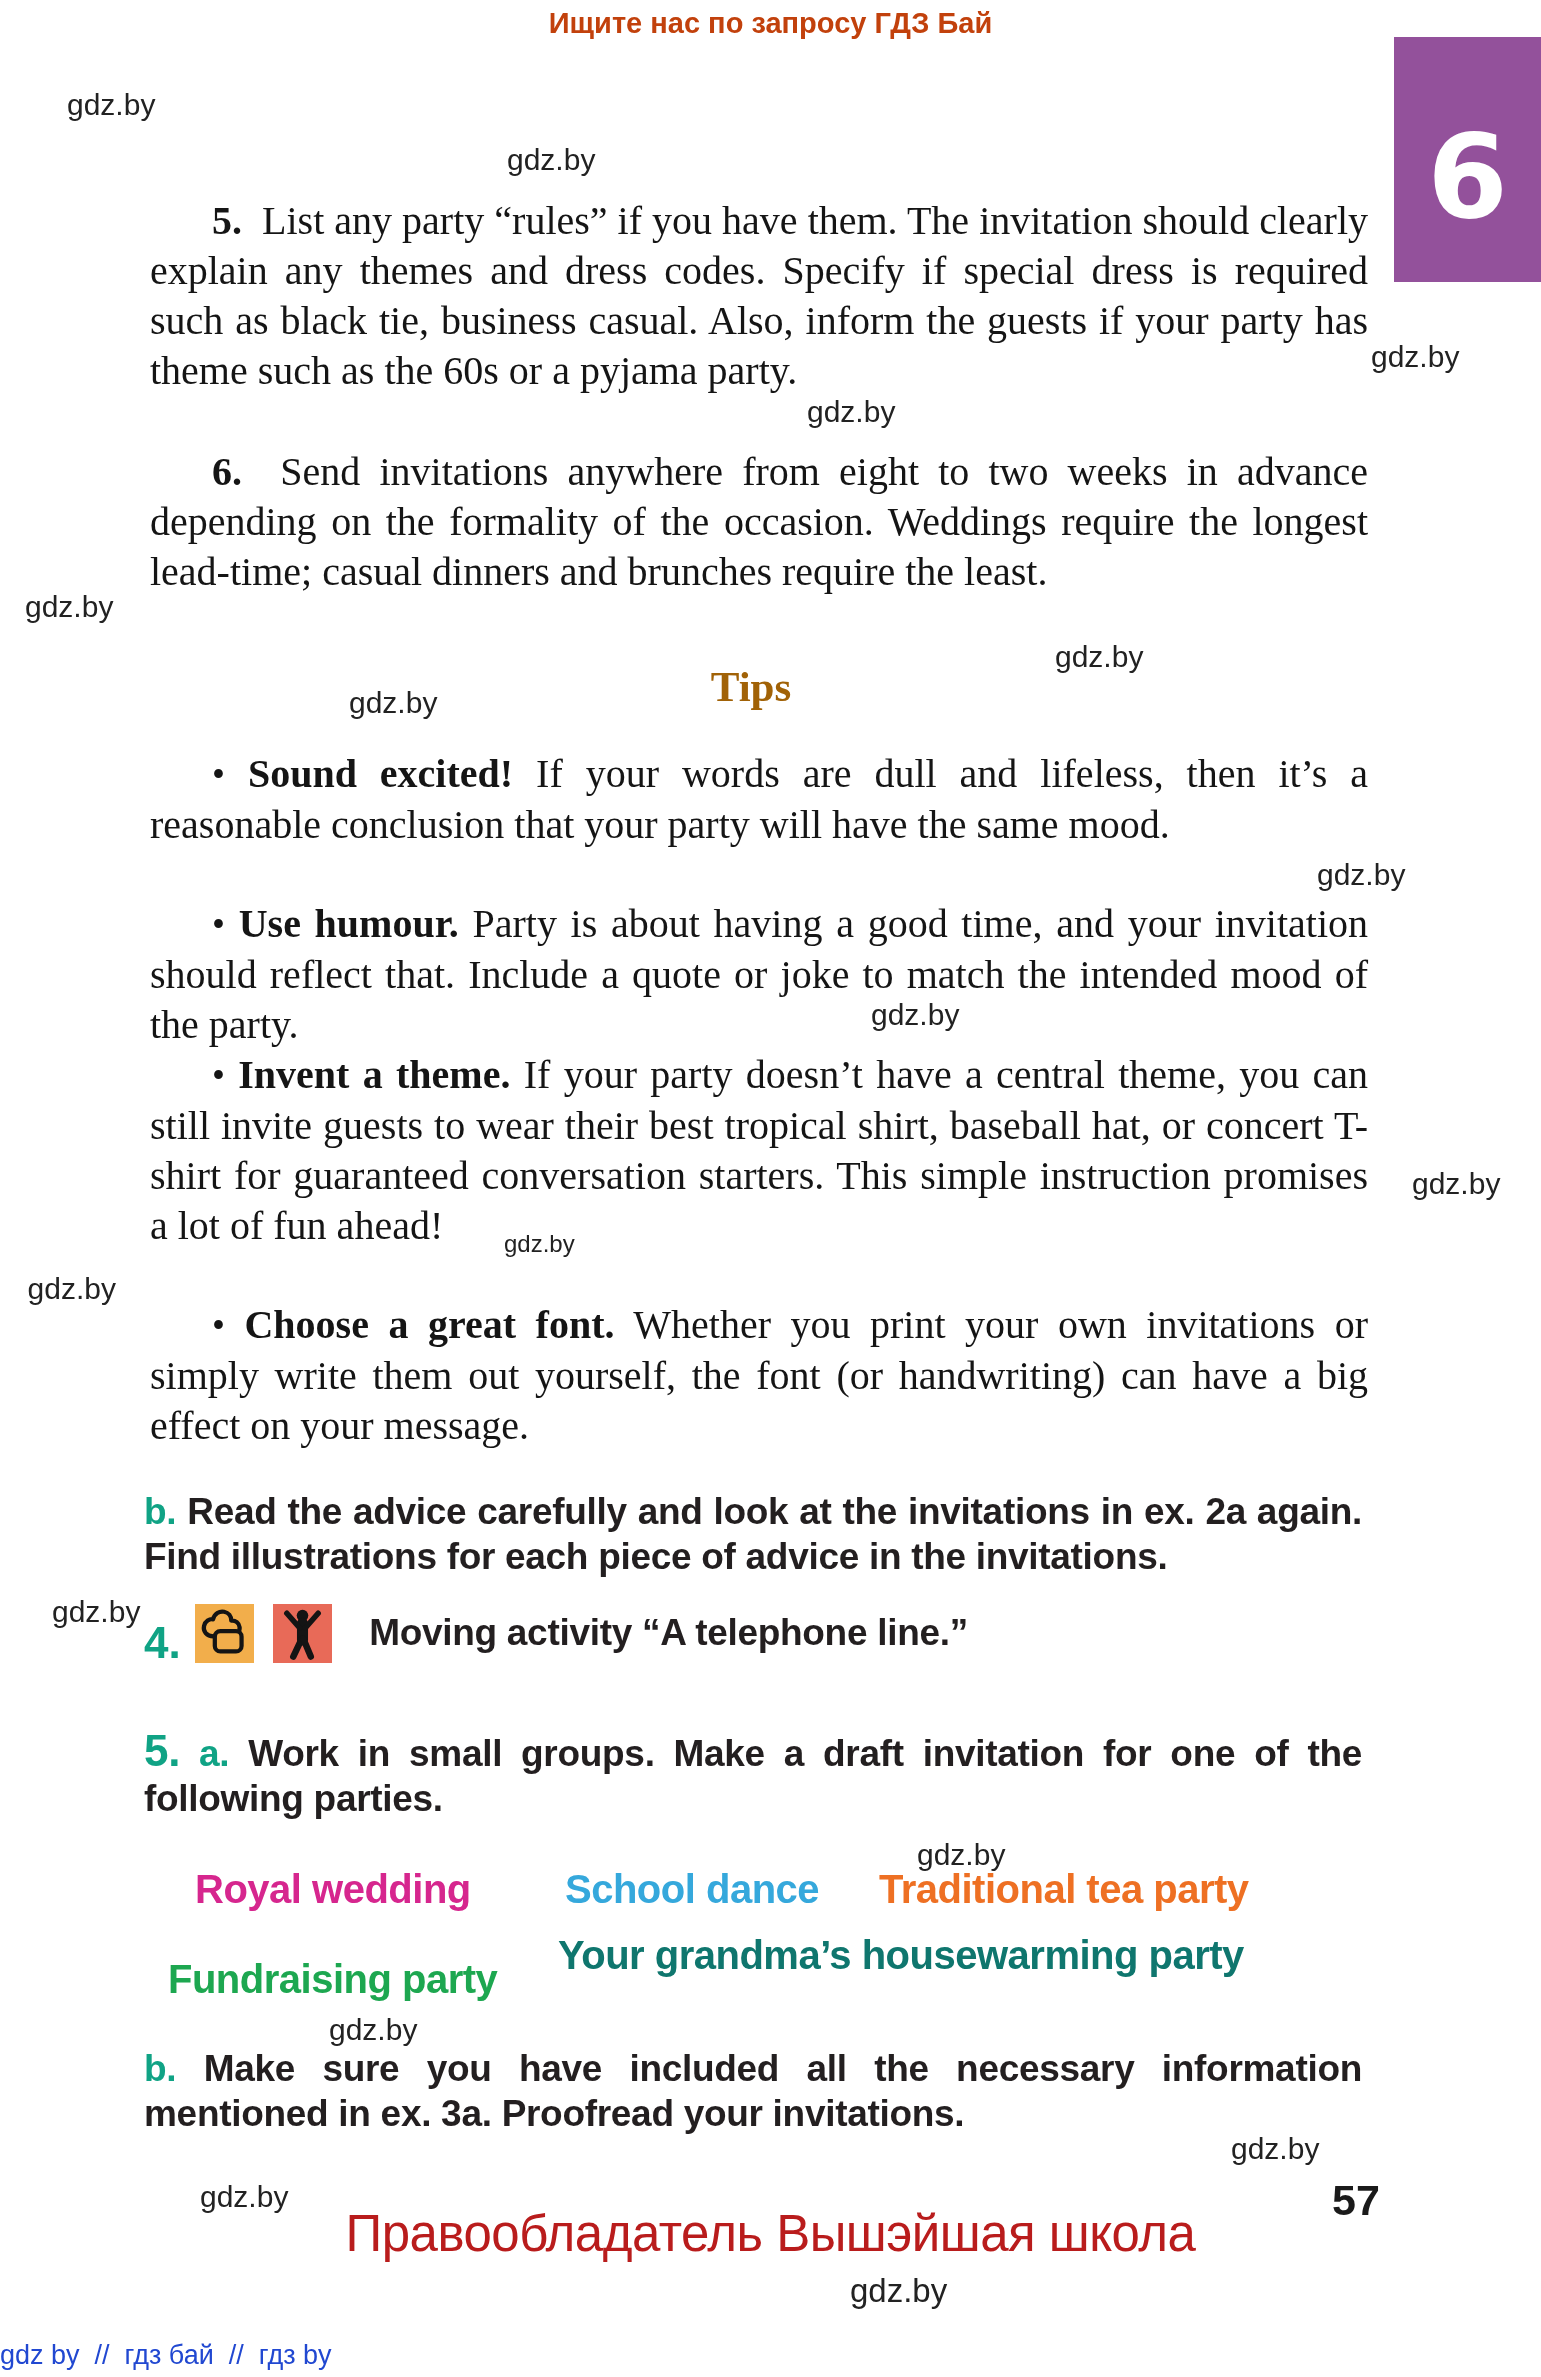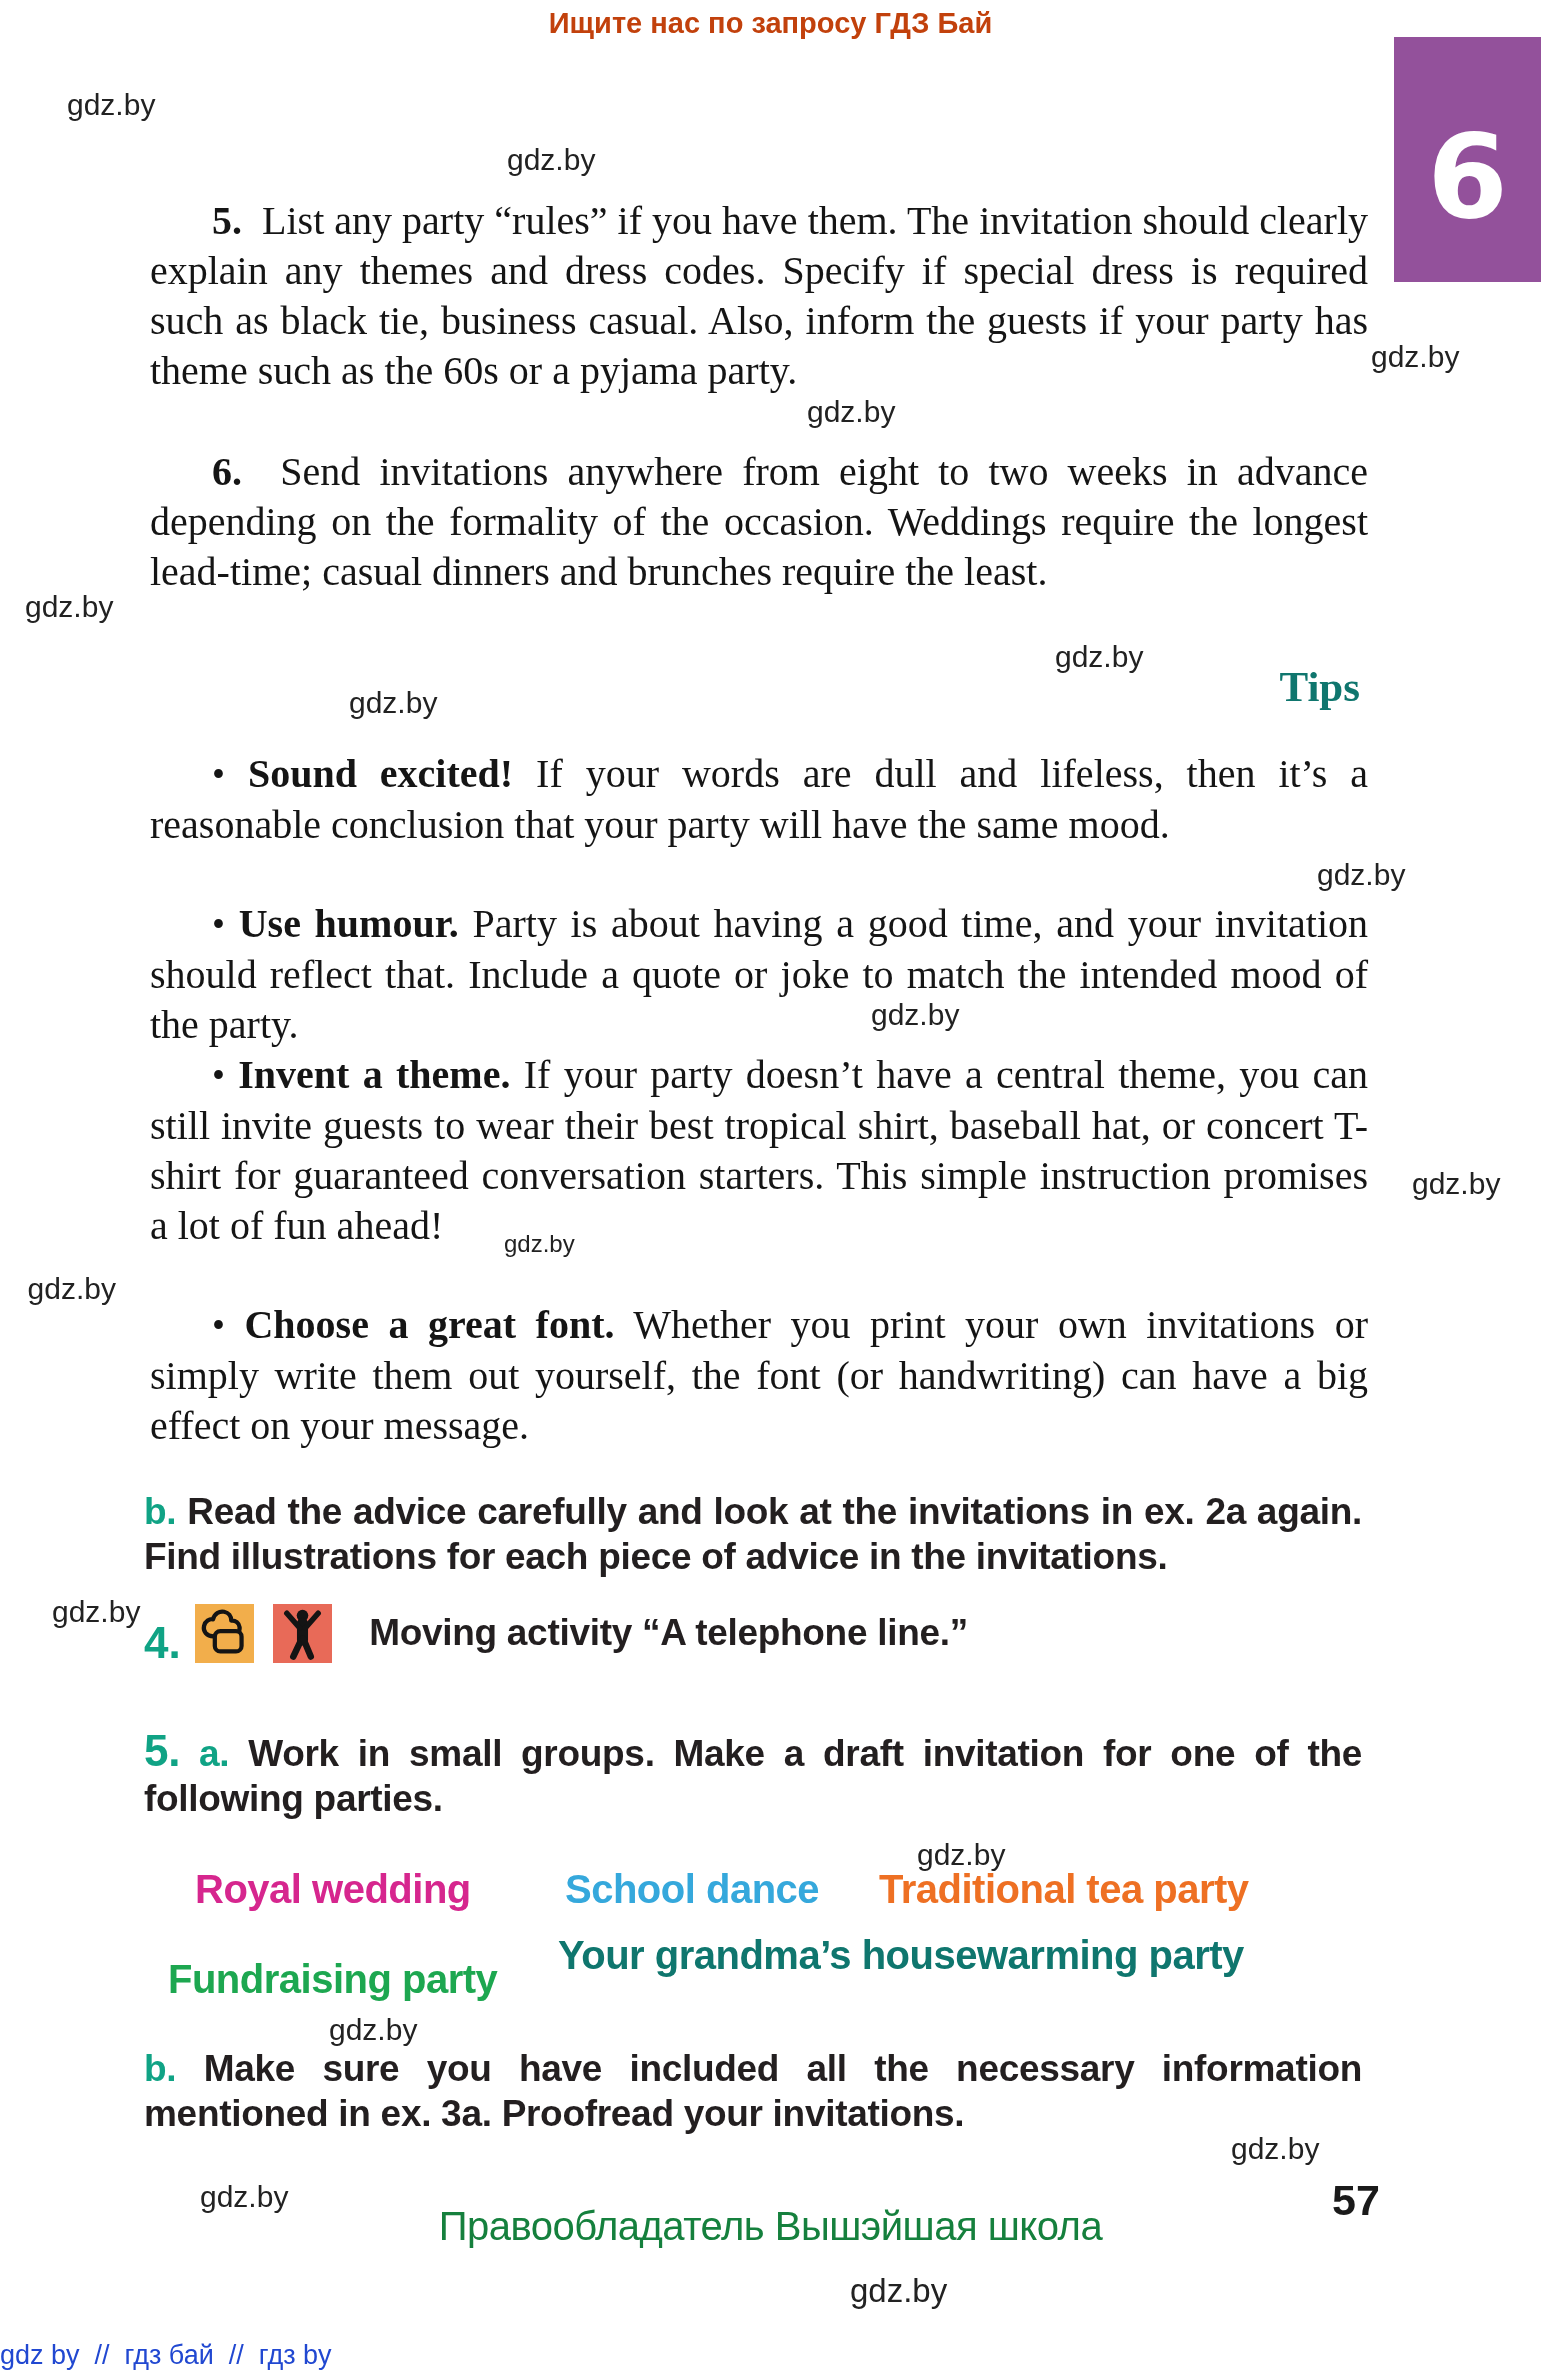--- a/index.html
+++ b/index.html
@@ -43,21 +43,21 @@
   .body{
     position:absolute;left:142px;width:1218px;margin:8px;
     font-size:40px;line-height:50px;
     text-align:justify;text-align-last:left;
     color:#151515;
   }
   .indent{text-indent:62px;}
   .num{font-weight:bold;}
   .tips-heading{
     position:absolute;top:662px;left:142px;width:1218px;margin:0;
-    text-align:right;font-size:43px;font-weight:bold;color:#0f766e;
+    text-align:center;font-size:43px;font-weight:bold;color:#a16207;
   }
   .bdot{font-size:37px;}
   
   .task{
     position:absolute;left:144px;width:1218px;margin:0;
     font-family:"Liberation Sans",sans-serif;font-weight:bold;
     font-size:37px;line-height:45px;letter-spacing:-0.3px;
     text-align:justify;text-align-last:left;
     color:#231f20;
   }
@@ -83,22 +83,22 @@
   
   .pagenum{
     position:absolute;left:1332px;top:2176px;
     font-family:"Liberation Sans",sans-serif;font-weight:bold;
     font-size:43px;color:#1a1a1a;
   }
   .publisher{
     position:absolute;top:2204px;left:0;width:100%;
     text-align:center;
     font-family:"Liberation Sans",sans-serif;
-    font-size:40px;letter-spacing:-0.5px;
-    color:#15803d;
+    font-size:51px;letter-spacing:-0.5px;
+    color:#b91c1c;
   }
   .footer-gdz{
     position:absolute;left:850px;top:2272px;
     font-family:"Liberation Sans",sans-serif;
     font-size:33px;color:#222;
   }
   .footer-links{
     position:absolute;top:2340px;left:0;width:100%;
     text-align:left;white-space:pre;
     font-family:"Liberation Sans",sans-serif;

